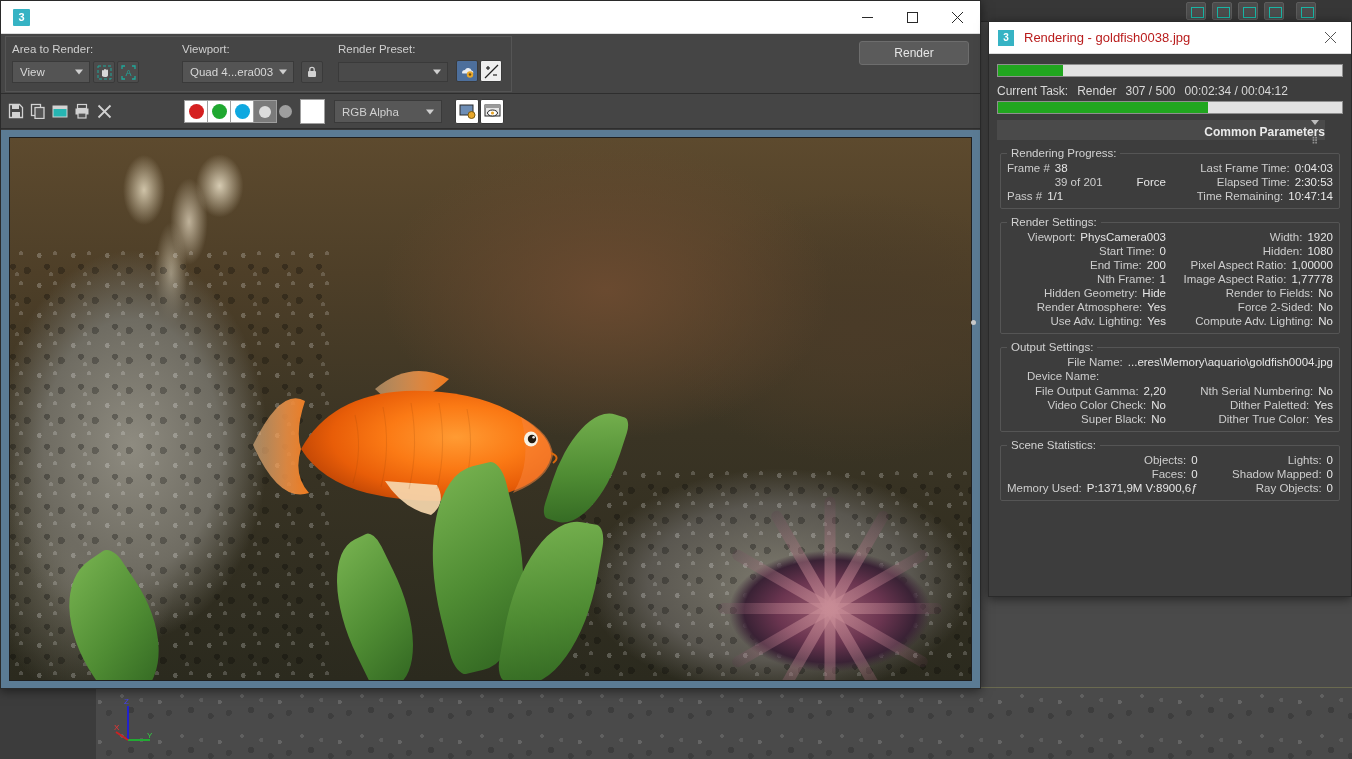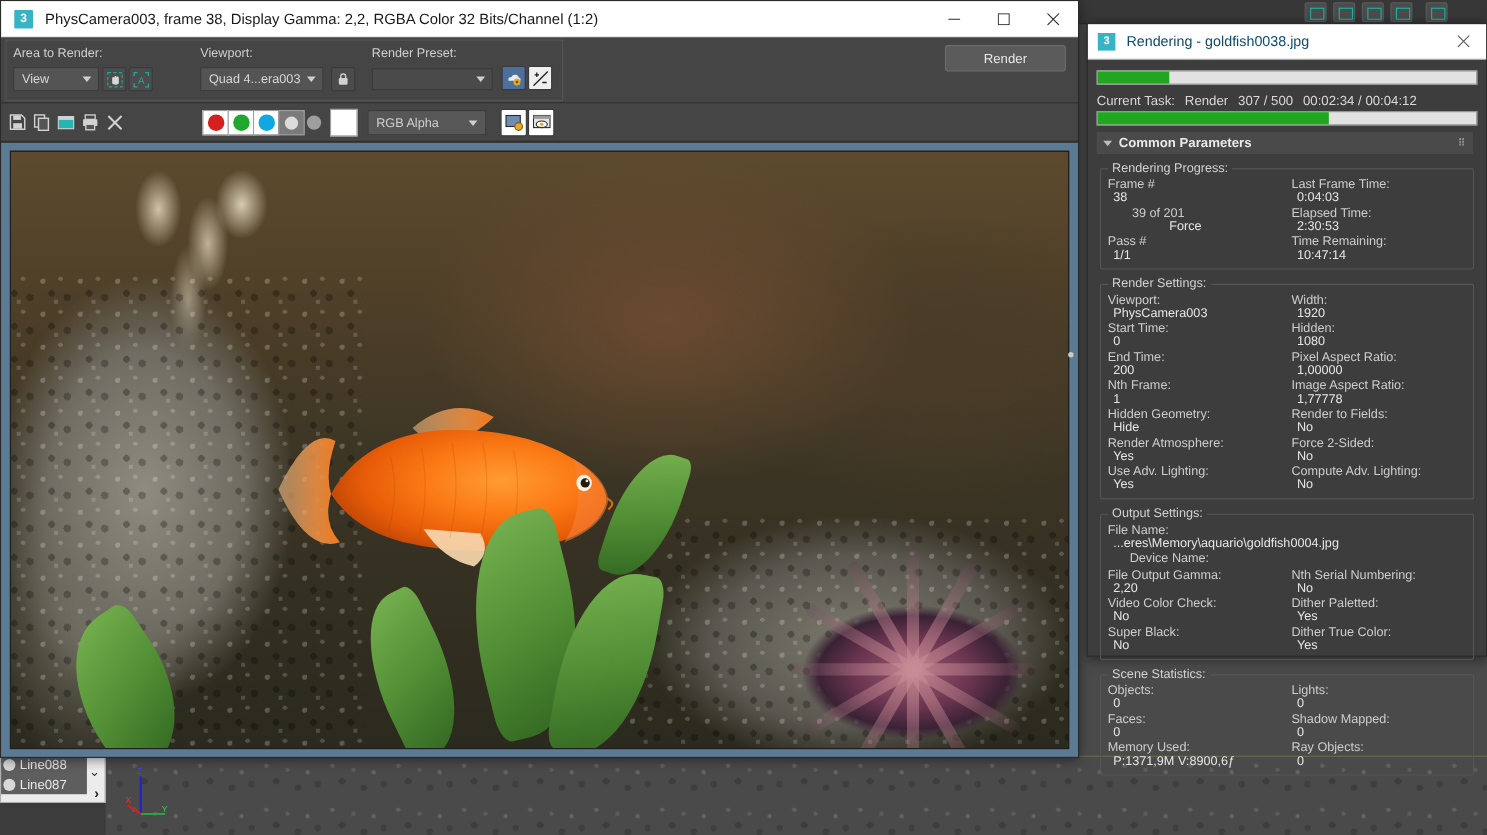--- a/index.html
+++ b/index.html
@@ -266,21 +266,21 @@
   #rd-titlebar {
     height: 32px; background: #ffffff;
     display: flex; align-items: center;
     border-bottom: 1px solid #dcdcdc;
   }
   #rd-app-icon {
     width: 16px; height: 16px; margin-left: 9px; margin-right: 10px;
     background: #36b3c4; color: #fff; font-size: 10px; font-weight: bold;
     display: flex; align-items: center; justify-content: center; flex: none;
   }
-  #rd-title { color: #0c4a6e; font-size: 13px; }
+  #rd-title { color: #b91c1c; font-size: 13px; }
   #rd-close {
     margin-left: auto; width: 42px; height: 31px;
     display: flex; align-items: center; justify-content: center;
     color: #555;
   }
   #rd-body { position: relative; padding: 8px 6px 0 6px; }
 
   .rd-btn {
     position: absolute; height: 22px; width: 58px;
     background: #565656; border: 1px solid #6a6a6a; border-radius: 2px;
@@ -288,24 +288,24 @@
     display: flex; align-items: center; justify-content: center;
   }
   .rd-text { color: #d8d8d8; font-size: 12px; }
   .progress-track {
     height: 13px; background: #e2e2e2;
     border: 1px solid #8f8f8f;
   }
   .progress-fill { height: 100%; background: #21a61f; }
 
   .rollout-header {
-    margin: 6px 6px 0 2px; height: 20px;
+    margin: 6px 20px 0 2px; height: 20px;
     background: #4a4a4a;
-    display: flex; align-items: center;
-    color: #eaeaea; font-size: 12px; font-weight: bold;
+    display: flex; align-items: flex-end;
+    color: #eaeaea; font-size: 12px; font-weight: bold; flex-direction: column;
   }
   .rollout-tri {
     margin: 0 6px 0 6px;
     border-left: 4px solid transparent;
     border-right: 4px solid transparent;
     border-top: 5px solid #bdbdbd;
   }
   .rollout-grip {
     margin-left: auto; margin-right: 6px;
     color: #8d8d8d; font-size: 9px; letter-spacing: 1px; line-height: 4px;
@@ -317,21 +317,21 @@
   }
   fieldset.sec legend {
     color: #d2d2d2; font-size: 11.5px; padding: 0 4px;
   }
   .kv-grid {
     display: grid; grid-template-columns: 1fr 1fr;
     column-gap: 8px; row-gap: 2px;
   }
   .kv {
     display: flex; justify-content: flex-end;
-    font-size: 11.5px; color: #cdcdcd; white-space: nowrap; flex-direction: column;
+    font-size: 11.5px; color: #cdcdcd; white-space: nowrap;
   }
   .kv .k { color: #cdcdcd; }
   .kv .v { color: #e6e6e6; margin-left: 5px; }
   .kv.left-al { justify-content: flex-start; }
   .kv.span2 { grid-column: 1 / span 2; justify-content: flex-end; }
 </style>
 </head>
 <body>
 
 <div id="app-background">
@@ -356,41 +356,26 @@
       <text x="33" y="42" fill="#33cc44" font-size="8" font-family="Liberation Sans, sans-serif">Y</text>
       <text x="0" y="34" fill="#ee3333" font-size="8" font-family="Liberation Sans, sans-serif">X</text>
     </svg>
   </div>
 
   <div id="bg-left-panel">
     
     
   </div>
 
-  <div id="object-list">
-    <div id="object-list-inner">
-      <div class="obj-row">
-        <span class="obj-dot"></span>
-        <span>Line088</span>
-      </div>
-      <div class="obj-row">
-        <span class="obj-dot"></span>
-        <span>Line087</span>
-      </div>
-    </div>
-    <div id="obj-chevron">⌄</div>
-    <div id="obj-arrow">›</div>
-  </div>
 </div>
 
 <div id="render-frame-window">
 
   <div id="rfw-titlebar">
     <div id="rfw-app-icon">3</div>
-    <div id="rfw-title">PhysCamera003, frame 38, Display Gamma: 2,2, RGBA Color 32 Bits/Channel (1:2)</div>
     <div style="margin-left:auto;display:flex">
       <div class="win-btn">
         <svg width="11" height="11" viewBox="0 0 11 11">
             <line x1="0" y1="5.5" x2="11" y2="5.5" stroke="#2a2a2a" stroke-width="1"></line>
           </svg>
       </div>
       <div class="win-btn">
         <svg width="11" height="11" viewBox="0 0 11 11">
             <rect x="0.5" y="0.5" width="10" height="10" fill="none" stroke="#2a2a2a" stroke-width="1"></rect>
           </svg>
@@ -647,21 +632,21 @@
       <legend>Rendering Progress:</legend>
       <div class="kv-grid">
         <div class="kv left-al">
           <span class="k">Frame #</span>
           <span class="v">38</span>
         </div>
         <div class="kv">
           <span class="k">Last Frame Time:</span>
           <span class="v">0:04:03</span>
         </div>
-        <div class="kv" style="justify-content:center;padding-left:22px">
+        <div class="kv" style="justify-content:flex-end;padding-left:22px">
           <span class="k">39 of 201</span>
           <span class="v" style="margin-left:34px">Force</span>
         </div>
         <div class="kv">
           <span class="k">Elapsed Time:</span>
           <span class="v">2:30:53</span>
         </div>
         <div class="kv left-al">
           <span class="k">Pass #</span>
           <span class="v">1/1</span>

